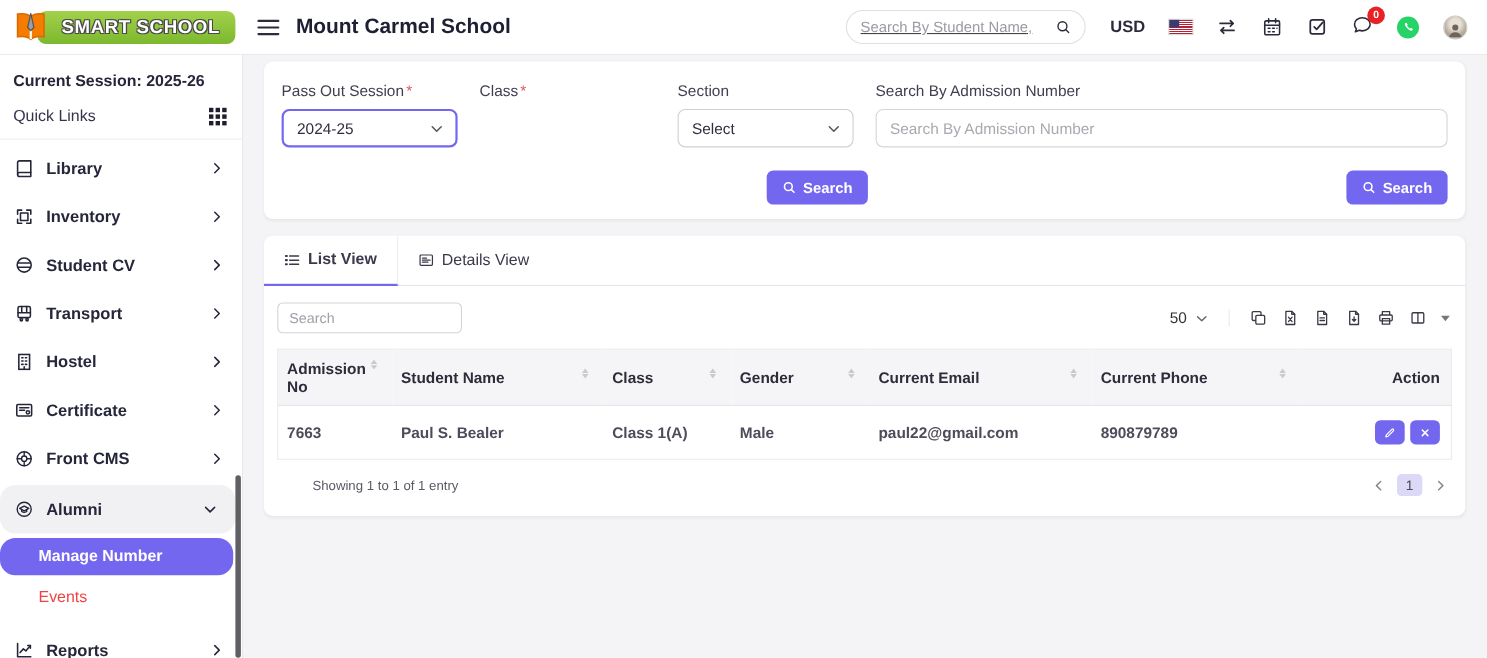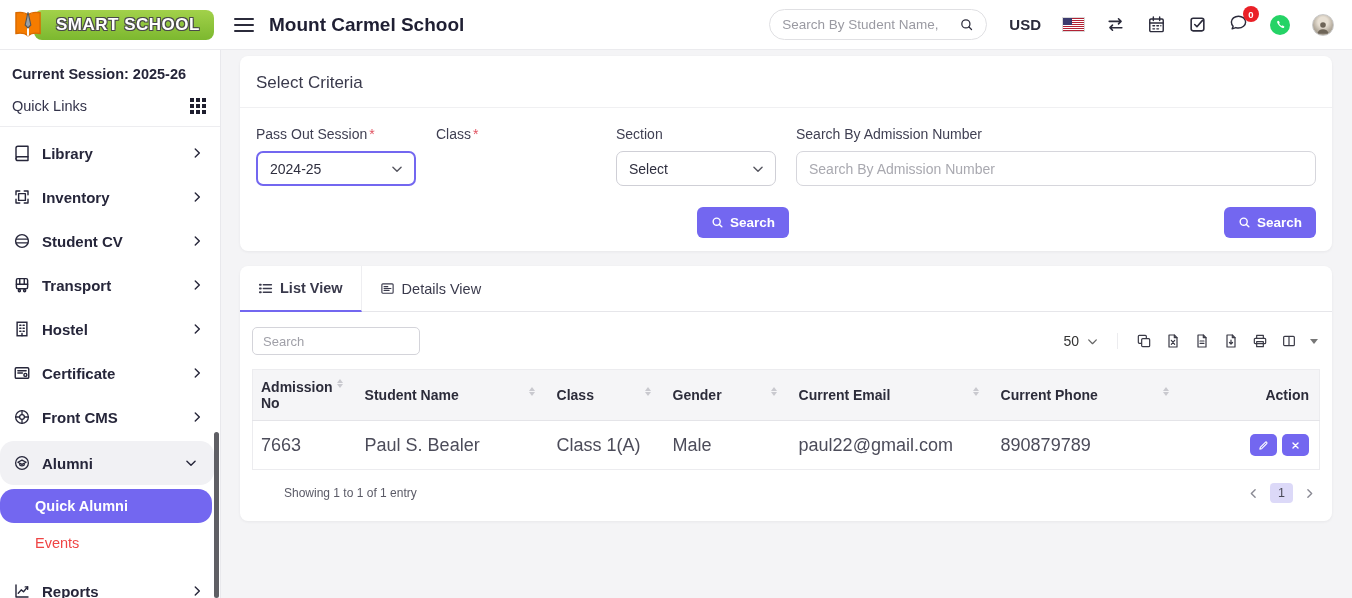--- a/index.html
+++ b/index.html
@@ -17,21 +17,21 @@
   .logo-text { font-size:17px; font-weight:700; color:#fff; letter-spacing:.5px;
     text-shadow:-1px -1px 0 #4a4a4a, 1px -1px 0 #4a4a4a, -1px 1px 0 #4a4a4a, 1px 1px 0 #4a4a4a; }
   .hamburger { width:20px; height:14px; display:flex; flex-direction:column;
     justify-content:space-between; margin:0 0 0 14px; background:none; border:none; cursor:pointer; }
   .hamburger span { height:2px; background:#2b2b3b; border-radius:1px; }
   .school-name { font-size:19px; font-weight:700; color:#1f1f33; margin-left:15px; }
   .topbar-right { margin-left:auto; display:flex; align-items:center; gap:22px; padding-right:18px; }
   .search-pill { display:flex; align-items:center; border:1px solid #e0e0e3; border-radius:16px;
     height:31px; width:218px; padding:0 12px; background:#fff; }
   .search-pill input { border:none; outline:none; flex:1; font-size:13.5px; color:#444;
-    font-family:"Liberation Sans",sans-serif; background:transparent; }
+    font-family:"Liberation Sans",sans-serif; background:transparent;text-decoration:underline; }
   .search-pill input::placeholder { color:#9a9aa2; }
   .usd { font-size:15px; font-weight:600; color:#2b2b3b; }
   .flag { width:21px; height:13px; position:relative; display:inline-block;
     background:repeating-linear-gradient(#b22234 0 1px,#fff 1px 2px); box-shadow:0 0 0 1px #d9d9d9; }
   .flag::before { content:""; position:absolute; left:0; top:0; width:9px; height:7px; background:#3c3b6e; }
   .top-icon { width:19px; height:19px; color:#2b2b3b; }
   .chat-wrap { position:relative; }
   .chat-badge { position:absolute; top:-7px; right:-11px; min-width:16px; height:16px; background:#ea2027;
     color:#fff; font-size:9.5px; font-weight:700; border-radius:8px; display:flex;
     align-items:center; justify-content:center; padding:0 4px; }
@@ -118,21 +118,21 @@
     border:1px solid #ececef; }
   table.data thead th { background:#f5f5f7; font-size:14px; font-weight:700; color:#2c2c3a;
     text-align:left; padding:9px 8px; border-bottom:1px solid #e4e4e8; vertical-align:middle; }
   .th-inner { display:flex; justify-content:space-between; gap:4px; }
   .sort { display:flex; flex-direction:column; gap:1px; align-items:center; flex:none; padding-right:6px; }
   .sort i { display:block; width:0; height:0; border-left:3.5px solid transparent; border-right:3.5px solid transparent; }
   .sort .up { border-bottom:4px solid #c9c9cf; }
   .sort .dn { border-top:4px solid #c9c9cf; }
   .col-adm { width:104px; } .col-name { width:192px; } .col-class { width:116px; }
   .col-gender { width:126px; } .col-email { width:202px; } .col-phone { width:190px; }
-  table.data tbody td { font-size:18px; color:#4c4c5a; padding:13px 8px; background:#fff; }
+  table.data tbody td { font-size:14px; color:#4c4c5a; padding:13px 8px; background:#fff;font-weight:bold; }
   .th-action, .td-action { text-align:right !important; padding-right:10px !important; }
   .action-btns { display:inline-flex; gap:5px; }
   .act-btn { width:27px; height:22px; border:none; border-radius:5px; background:#7367f0;
     color:#fff; display:inline-flex; align-items:center; justify-content:center; cursor:pointer; }
   .act-btn svg { width:11px; height:11px; }
 
   .table-footer { display:flex; align-items:center; justify-content:space-between;
     padding:13px 16px 16px 14px; }
   .showing { font-size:12px; color:#5a5a66;margin-left:30px; }
   .pagination { display:flex; align-items:center; gap:10px; }
@@ -312,21 +312,21 @@
         <circle cx="12" cy="12" r="8.5"></circle>
           <path d="M6.5 11 12 8.2 17.5 11 12 13.8z"></path>
           <path d="M9 12.3v2.4c1.8 1.2 4.2 1.2 6 0v-2.4"></path>
       </svg>
       <span class="s-label">Alumni</span>
       <svg class="chev" viewBox="0 0 24 24" fill="none" stroke="currentColor" stroke-width="2.4" stroke-linecap="round" stroke-linejoin="round">
           <polyline points="5,9 12,16 19,9"></polyline>
         </svg>
     </div>
 
-    <div class="sub-item active">Quick Alumni</div>
+    <div class="sub-item active">Manage Number</div>
     <div class="sub-item plain">Events</div>
 
     <div class="side-item" style="margin-top:8px;">
       <svg class="s-icon" viewBox="0 0 24 24" fill="none" stroke="currentColor" stroke-width="1.9" stroke-linecap="round" stroke-linejoin="round">
         <path d="M4 4v16h16"></path>
           <polyline points="7,15 11,10.5 14,13 19.5,6.5"></polyline>
           <path d="M19.5 6.5h-3.2M19.5 6.5v3.2"></path>
       </svg>
       <span class="s-label">Reports</span>
       <svg class="chev" viewBox="0 0 24 24" fill="none" stroke="currentColor" stroke-width="2.4" stroke-linecap="round" stroke-linejoin="round">
@@ -334,21 +334,20 @@
         </svg>
     </div>
   </nav>
 
   <div class="side-scrollbar"></div>
 </aside>
 
 <main class="main">
 
   <section class="card criteria-card">
-    <h2 class="criteria-title">Select Criteria</h2>
 
     <div class="fields-row">
       <div class="field w160">
         <label><span>Pass Out Session</span><span class="req">*</span></label>
         <div class="select-box focused">
           <span>2024-25</span>
           <svg class="chev-sm" viewBox="0 0 24 24" fill="none" stroke="currentColor" stroke-width="2.4" stroke-linecap="round" stroke-linejoin="round">
               <polyline points="5,9 12,16 19,9"></polyline>
             </svg>
         </div>

